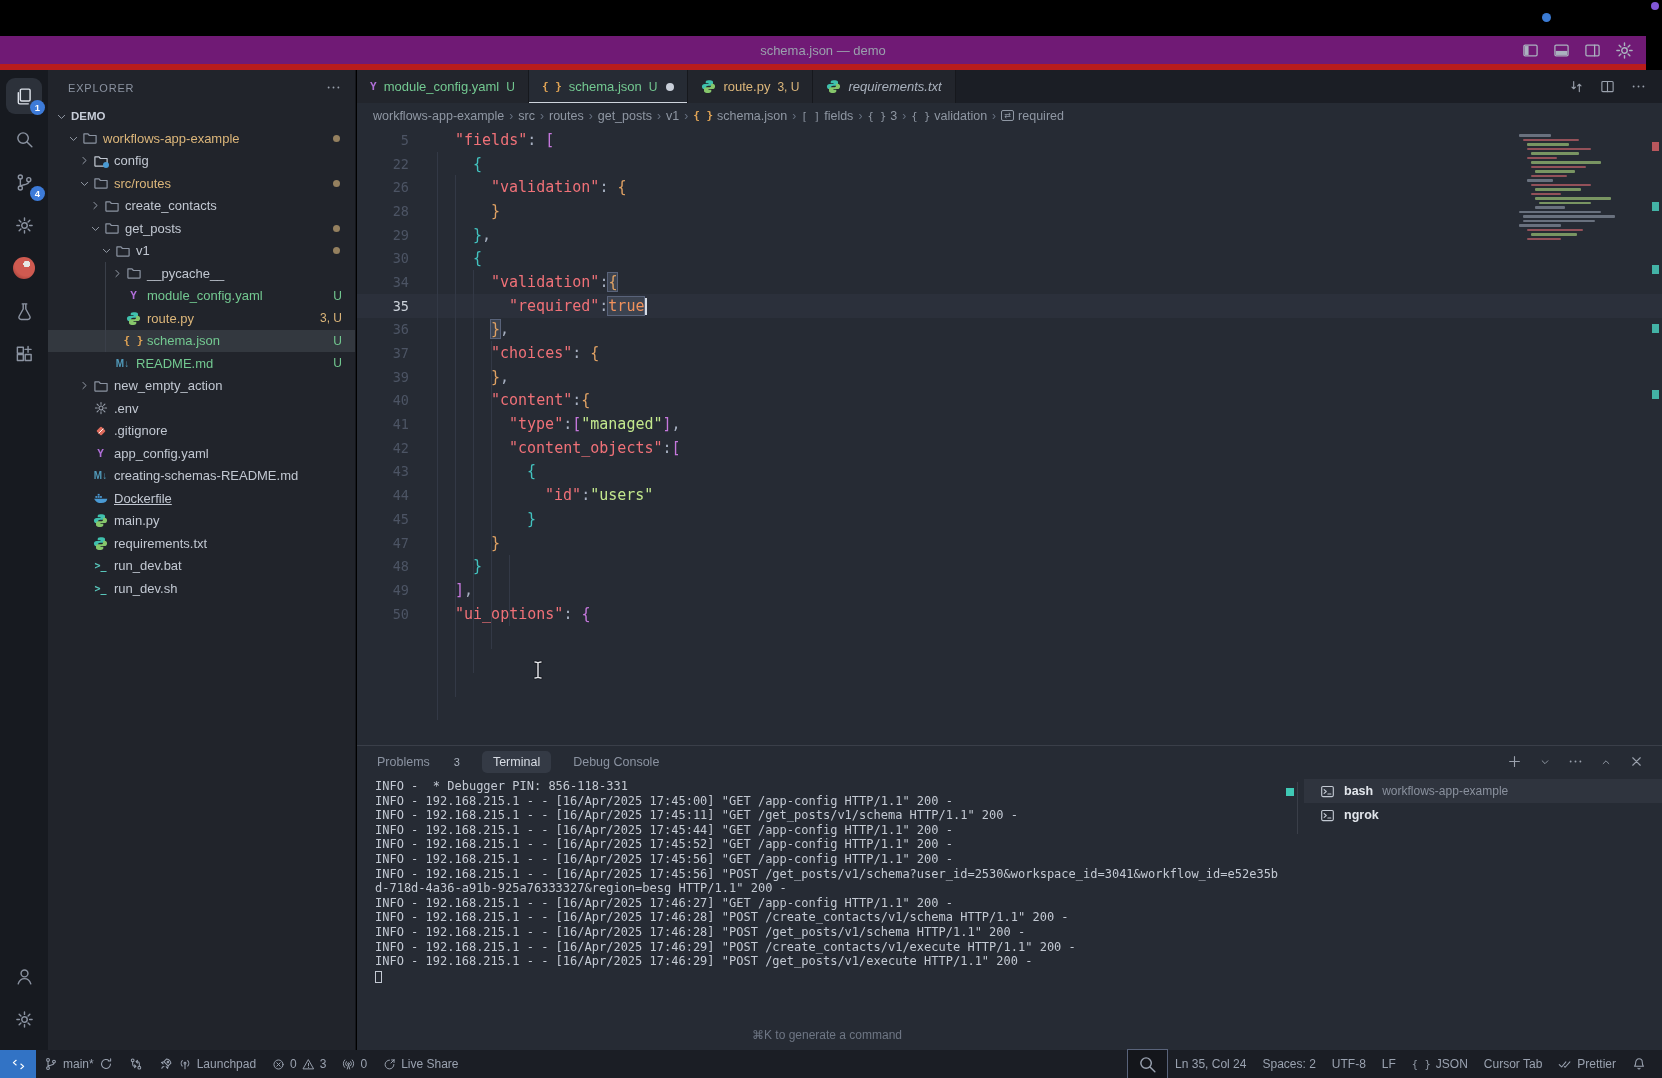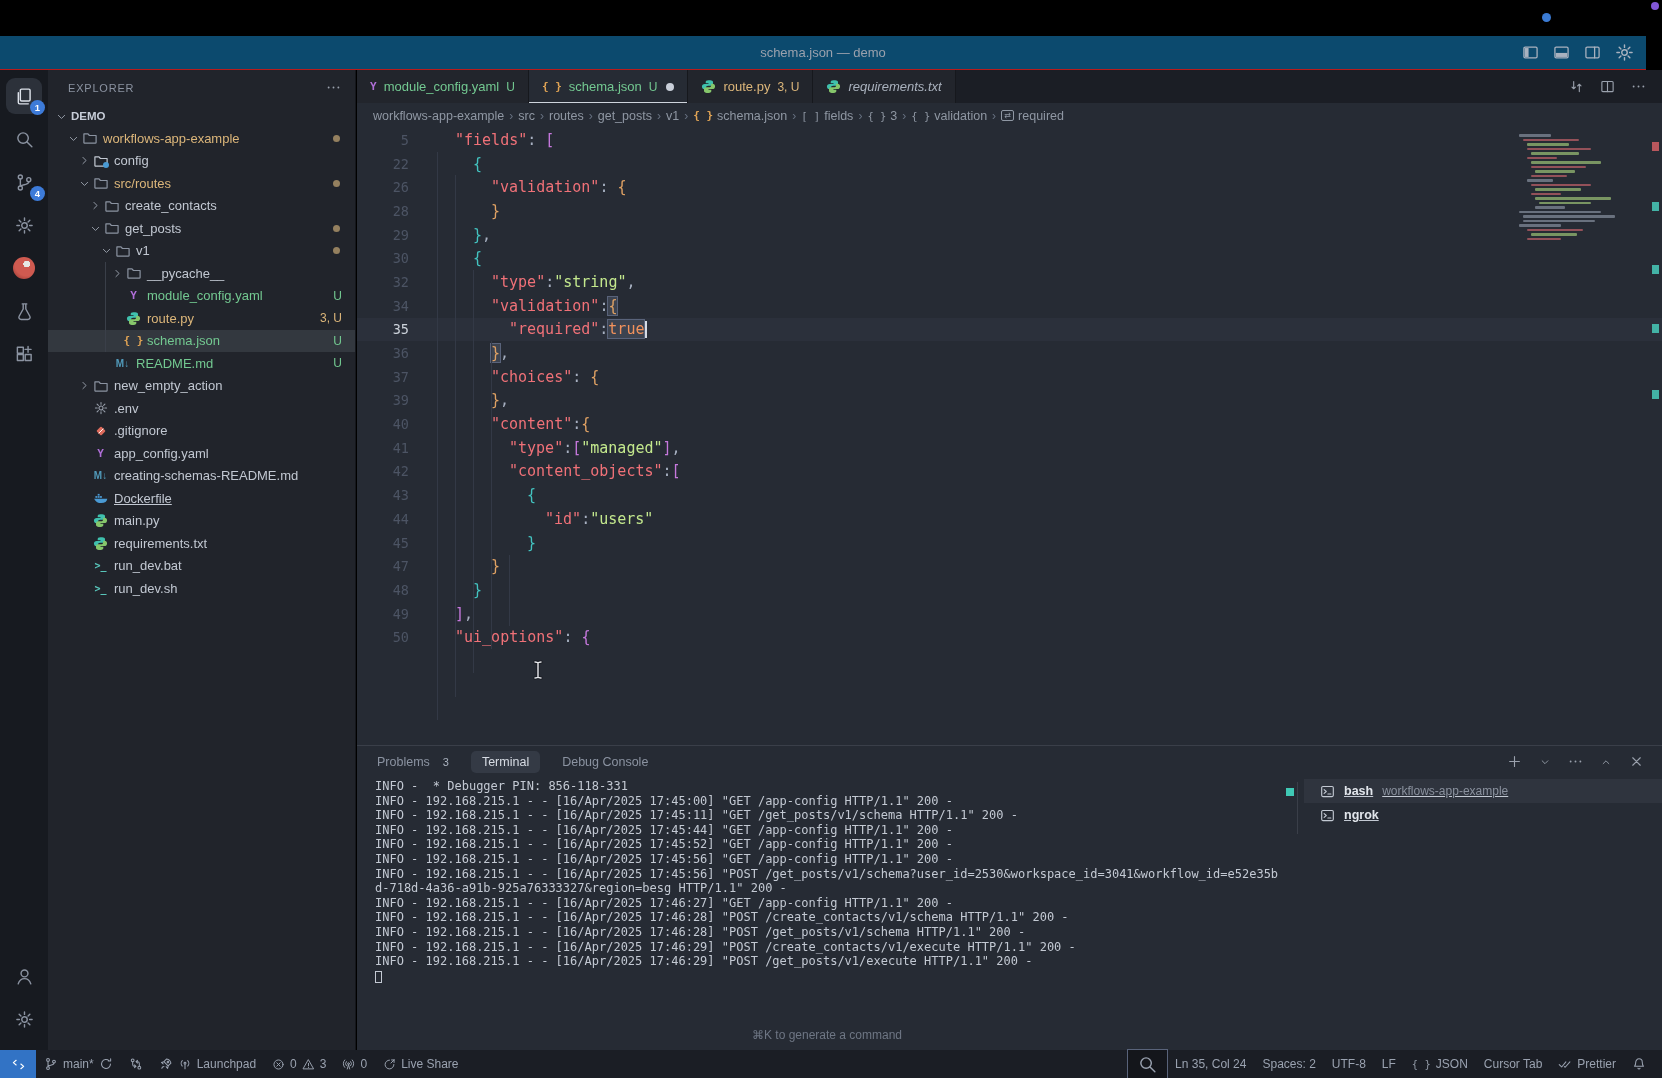--- a/index.html
+++ b/index.html
@@ -5,21 +5,21 @@
   * { box-sizing: border-box; margin: 0; padding: 0; }
   html,body { width:1662px; height:1078px; background:#000; font-family:"Liberation Sans",sans-serif; overflow:hidden; }
   .app { position:absolute; top:0; left:0; width:1662px; height:1078px; background:#000; }
 
   
   .top-strip { position:absolute; top:0; left:0; right:0; height:36px; background:#000; }
   .dot-blue  { position:absolute; top:13px; left:1542px; width:9px; height:9px; border-radius:50%; background:#3b7bd4; }
   .dot-purple{ position:absolute; top:2px;  left:1651px; width:8px; height:8px; border-radius:50%; background:#8257d8; }
 
   
-  .titlebar { position:absolute; top:36px; left:0; right:16px; height:34px; background:#0c4a6e; display:flex; align-items:center; justify-content:center; border-bottom:1px solid #b91c1c; }
+  .titlebar { position:absolute; top:36px; left:0; right:16px; height:34px; background:#701a75; display:flex; align-items:center; justify-content:center; border-bottom:6px solid #b91c1c; }
   .titlebar-title { color:#9aa1ad; font-size:13px; }
   .titlebar-actions { position:absolute; right:12px; top:0; height:100%; display:flex; align-items:center; gap:14px; color:#aab2bf; }
   .titlebar-actions .tb-ic { display:flex; cursor:pointer; }
 
   
   .activitybar { position:absolute; left:0; top:70px; width:48px; bottom:28px; background:#171a20; display:flex; flex-direction:column; align-items:center; padding:8px 0 6px; }
   .ab-item { width:36px; height:36px; margin-bottom:7px; display:flex; align-items:center; justify-content:center; position:relative; color:#8b93a1; cursor:pointer; }
   .ab-item.active { background:#2c313a; border-radius:9px; color:#dde2ea; }
   .ab-badge { position:absolute; right:-3px; bottom:-1px; min-width:15px; height:15px; border-radius:8px; background:#3d7bd9; color:#fff; font-size:9.5px; font-weight:bold; display:flex; align-items:center; justify-content:center; padding:0 3px; }
   .ab-spacer { flex:1; }
@@ -74,30 +74,30 @@
   .boxed { background:#3c4350; box-shadow:0 0 0 1px #59637a; }
   .caret { display:inline-block; width:2px; height:17px; background:#d5dbe5; margin-left:1px; vertical-align:middle; }
   .guide { position:absolute; width:1px; background:#333946; }
   .minimap { position:absolute; top:6px; right:18px; width:125px; }
   .mm-row { height:2.5px; margin-bottom:2px; border-radius:1px; opacity:.85; }
   .ov-mark { position:absolute; right:3px; width:7px; height:9px; }
 
   
   .panel { position:absolute; left:357px; top:745px; right:0; height:305px; background:#262b34; border-top:1px solid #3a3f49; }
   .panel-tabs { height:31px; display:flex; align-items:center; padding-left:20px; gap:22px; font-size:12.5px; color:#8b93a1; }
-  .ptab { display:flex; align-items:center; gap:13px; cursor:pointer; }
+  .ptab { display:flex; align-items:center; gap:24px; cursor:pointer; }
   .ptab.active { background:#343a45; border-radius:5px; padding:4px 11px; color:#d7dce4; }
   .panel-actions { margin-left:auto; display:flex; align-items:center; gap:17px; padding-right:18px; color:#9aa1ad; }
   .panel-actions > span { display:flex; cursor:pointer; }
   .term-log { position:absolute; left:18px; top:33px; width:930px; font-family:"DejaVu Sans Mono",monospace; font-size:12px; line-height:14.6px; color:#c3c9d3; white-space:pre; }
   .term-cursor { display:inline-block; width:7px; height:12px; border:1px solid #c3c9d3; vertical-align:text-bottom; }
   .term-divider { position:absolute; left:940px; top:36px; width:1px; height:52px; background:#3a3f49; }
   .teal-mark { position:absolute; left:929px; top:42px; width:8px; height:8px; background:#3fc9b5; }
   .term-side { position:absolute; right:0; top:33px; width:358px; }
-  .ts-row { height:24px; display:flex; align-items:center; gap:9px; padding-left:16px; font-size:12.5px; color:#c3c9d3; cursor:pointer;text-decoration:underline; }
+  .ts-row { height:24px; display:flex; align-items:center; gap:9px; padding-left:16px; font-size:12.5px; color:#c3c9d3; cursor:pointer; }
   .ts-row.active { background:#2f343e; }
   .ts-name { font-weight:bold; color:#e2e6ec; }
   .ts-desc { color:#8a919e; font-size:12px; }
   .panel-hint { position:absolute; bottom:8px; left:0; width:940px; text-align:center; color:#6e7684; font-size:12px; }
 
   
   .statusbar { position:absolute; left:0; bottom:0; right:0; height:28px; background:#1b1e25; display:flex; align-items:center; font-size:12px; color:#9aa2b0; }
   .sb-item { display:flex; align-items:center; gap:5px; padding:0 8px; height:100%; cursor:pointer; white-space:nowrap; }
   .sb-item.remote { width:36px; background:#3273c5; color:#fff; justify-content:center; padding:0; }
   .sb-item.boxed { background:#14161b; padding:0 10px; }
@@ -629,21 +629,20 @@
           <span>required</span>
         </span>
       </div>
     <div class="code-area" id="code-area">
         <div class="code-line"><span class="lnum">5</span><span class="lgap"></span><span style="margin-left: 18px;"><span class="tk-k">"fields"</span><span class="tk-p">: </span><span class="tk-b2">[</span></span></div>
         <div class="code-line"><span class="lnum">22</span><span class="lgap"></span><span style="margin-left: 36px;"><span class="tk-b3">{</span></span></div>
         <div class="code-line"><span class="lnum">26</span><span class="lgap"></span><span style="margin-left: 54px;"><span class="tk-k">"validation"</span><span class="tk-p">: </span><span class="tk-b1">{</span></span></div>
         <div class="code-line"><span class="lnum">28</span><span class="lgap"></span><span style="margin-left: 54px;"><span class="tk-b1">}</span></span></div>
         <div class="code-line"><span class="lnum">29</span><span class="lgap"></span><span style="margin-left: 36px;"><span class="tk-b3">}</span><span class="tk-p">,</span></span></div>
         <div class="code-line"><span class="lnum">30</span><span class="lgap"></span><span style="margin-left: 36px;"><span class="tk-b3">{</span></span></div>
-        <div class="code-line"><span class="lnum">32</span><span class="lgap"></span><span style="margin-left: 54px;"><span class="tk-k">"type"</span><span class="tk-p">:</span><span class="tk-s">"string"</span><span class="tk-p">,</span></span></div>
         <div class="code-line"><span class="lnum">34</span><span class="lgap"></span><span style="margin-left: 54px;"><span class="tk-k">"validation"</span><span class="tk-p">:</span><span class="tk-b1 boxed">{</span></span></div>
         <div class="code-line active"><span class="lnum">35</span><span class="lgap"></span><span style="margin-left: 72px;"><span class="tk-k">"required"</span><span class="tk-p">:</span><span class="tk-bool boxed">true</span><span class="caret"></span></span></div>
         <div class="code-line"><span class="lnum">36</span><span class="lgap"></span><span style="margin-left: 54px;"><span class="tk-b1 boxed">}</span><span class="tk-p">,</span></span></div>
         <div class="code-line"><span class="lnum">37</span><span class="lgap"></span><span style="margin-left: 54px;"><span class="tk-k">"choices"</span><span class="tk-p">: </span><span class="tk-b1">{</span></span></div>
         <div class="code-line"><span class="lnum">39</span><span class="lgap"></span><span style="margin-left: 54px;"><span class="tk-b1">}</span><span class="tk-p">,</span></span></div>
         <div class="code-line"><span class="lnum">40</span><span class="lgap"></span><span style="margin-left: 54px;"><span class="tk-k">"content"</span><span class="tk-p">:</span><span class="tk-b1">{</span></span></div>
         <div class="code-line"><span class="lnum">41</span><span class="lgap"></span><span style="margin-left: 72px;"><span class="tk-k">"type"</span><span class="tk-p">:</span><span class="tk-b2">[</span><span class="tk-s">"managed"</span><span class="tk-b2">]</span><span class="tk-p">,</span></span></div>
         <div class="code-line"><span class="lnum">42</span><span class="lgap"></span><span style="margin-left: 72px;"><span class="tk-k">"content_objects"</span><span class="tk-p">:</span><span class="tk-b2">[</span></span></div>
         <div class="code-line"><span class="lnum">43</span><span class="lgap"></span><span style="margin-left: 90px;"><span class="tk-b3">{</span></span></div>
         <div class="code-line"><span class="lnum">44</span><span class="lgap"></span><span style="margin-left: 108px;"><span class="tk-k">"id"</span><span class="tk-p">:</span><span class="tk-s">"users"</span></span></div>

